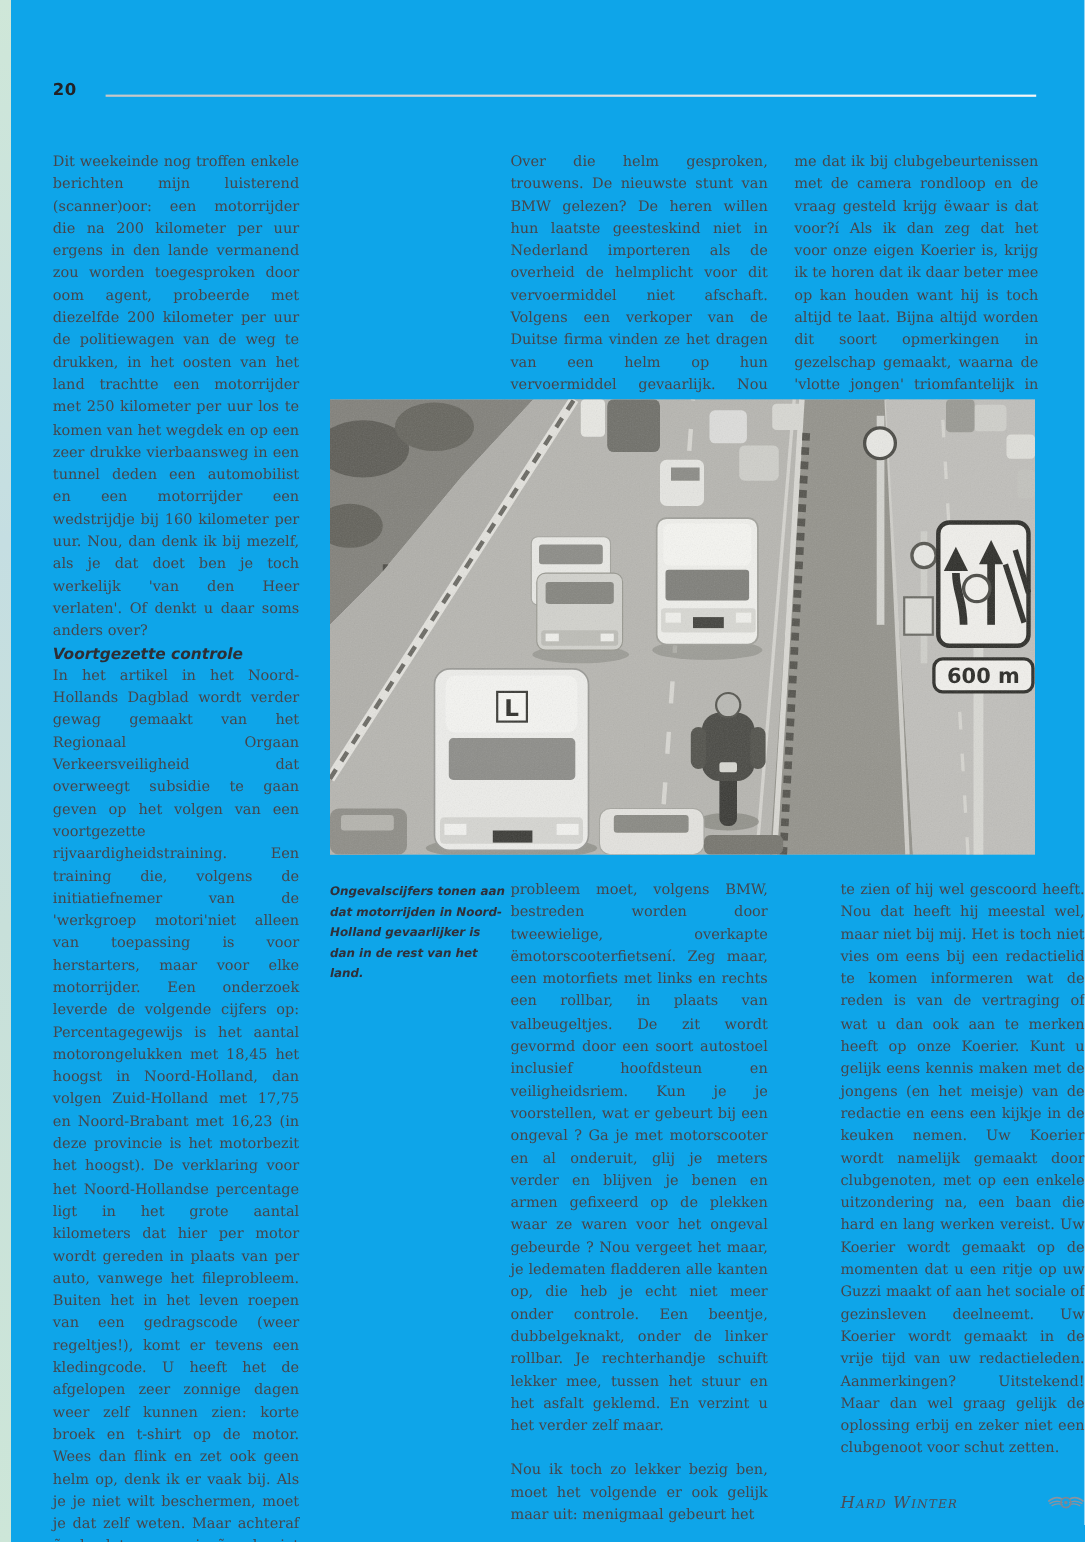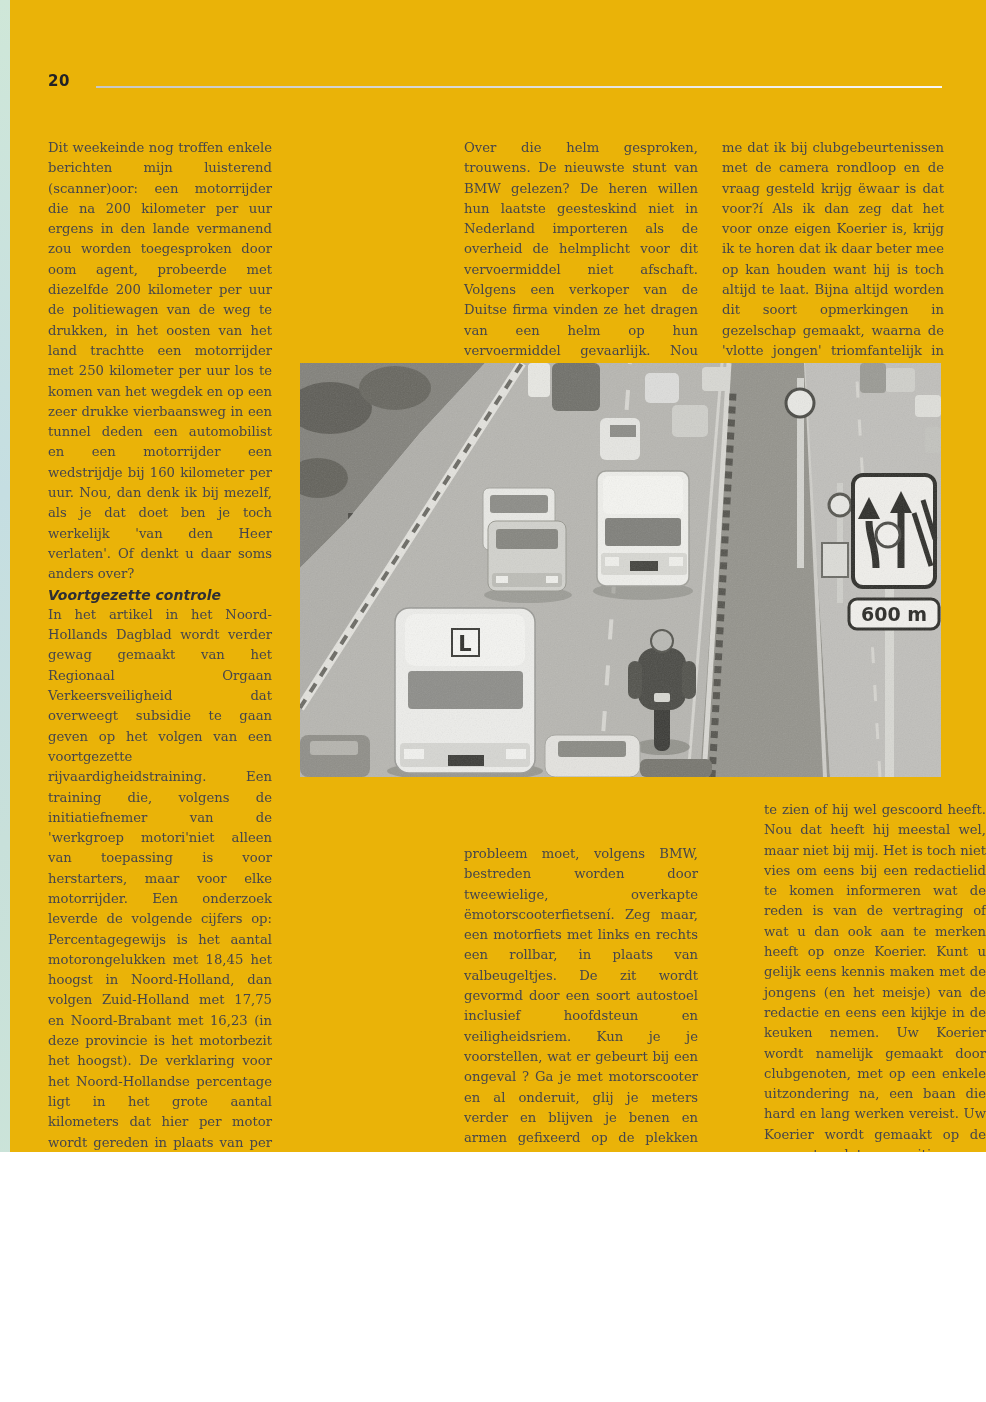--- a/index.html
+++ b/index.html
@@ -1,29 +1,29 @@
 <!DOCTYPE html>
 <html><head>
 <meta charset="utf-8">
 <style>
   html,body{margin:0;padding:0;background:#ffffff;}
-  .page{position:relative;width:986px;height:1152px;background:#eab308;overflow:hidden;
+  .page{position:relative;width:986px;height:1402px;background:#0ea5e9;overflow:hidden;
         font-family:"DejaVu Serif",serif;}
   .edge-strip{position:absolute;left:0;top:0;width:10px;height:1402px;
         background:linear-gradient(180deg,#cfe7d8 0%,#c5dee2 35%,#c8e0da 60%,#cde6d8 100%);}
   .page-number{position:absolute;left:48px;top:72px;font-family:"DejaVu Sans",sans-serif;
         font-weight:bold;font-size:15px;color:#222226;letter-spacing:.5px;}
   .header-rule{position:absolute;left:96px;top:86px;width:846px;height:2px;
         background:linear-gradient(90deg,#c7c7c7 0%,#d9d9d9 45%,#ededed 75%,#f7f7f7 100%);}
   .col{position:absolute;text-align:justify;color:#46464c;font-size:13.2px;line-height:20.3px;}
   .col p{margin:0;}
   #col1{left:48px;top:138px;width:224px;}
   #col2-top{left:464px;top:138px;width:234px;}
   #col3-top{left:722px;top:138px;width:222px;}
-  #col2-bottom{left:464px;top:800px;width:234px;margin-top:44px;}
+  #col2-bottom{left:464px;top:800px;width:234px;}
   #col3-bottom{left:764px;top:800px;width:222px;}
   .section-heading{font-family:"DejaVu Sans",sans-serif;font-weight:bold;font-style:italic;
         font-size:14px;color:#2e2e34;margin:12px 0 7px 0;text-align:left;}
   .para-gap{margin-top:20px !important;}
   .photo-frame{position:absolute;left:300px;top:363px;width:641px;height:414px;overflow:hidden;}
   .photo-frame svg{display:block;}
   .caption{position:absolute;left:300px;top:802px;width:160px;
         font-family:"DejaVu Sans",sans-serif;font-weight:bold;font-style:italic;
         font-size:10.8px;line-height:18.5px;color:#30303a;text-align:left;}
   .byline-row{display:flex;justify-content:space-between;align-items:center;margin-top:28px;}
@@ -176,23 +176,25 @@
 
       <rect x="585" y="5" width="30" height="24" rx="4" fill="#d0d0cb"></rect>
       <rect x="615" y="32" width="26" height="22" rx="4" fill="#dfdfda"></rect>
       <rect x="560" y="0" width="26" height="30" rx="4" fill="#9a9a94"></rect>
       <rect x="625" y="64" width="16" height="26" rx="4" fill="#c3c3be"></rect>
 
       <rect x="0" y="0" width="641" height="414" filter="url(#grainF)" opacity="0.16"></rect>
     </svg>
   </div>
 
+  <div class="caption">Ongevalscijfers tonen aan dat motorrijden in Noord-Holland gevaarlijker is dan in de rest van het land.</div>
 
   <div class="col" id="col2-bottom">
     <p>probleem moet, volgens BMW, bestreden worden door tweewielige, overkapte ëmotorscooterfietsení. Zeg maar, een motorfiets met links en rechts een rollbar, in plaats van valbeugeltjes. De zit wordt gevormd door een soort autostoel inclusief hoofdsteun en veiligheidsriem. Kun je je voorstellen, wat er gebeurt bij een ongeval ? Ga je met motorscooter en al onderuit, glij je meters verder en blijven je benen en armen gefixeerd op de plekken waar ze waren voor het ongeval gebeurde ? Nou vergeet het maar, je ledematen fladderen alle kanten op, die heb je echt niet meer onder controle. Een beentje, dubbelgeknakt, onder de linker rollbar. Je rechterhandje schuift lekker mee, tussen het stuur en het asfalt geklemd. En verzint u het verder zelf maar.</p>
+    <p class="para-gap">Nou ik toch zo lekker bezig ben, moet het volgende er ook gelijk maar uit: menigmaal gebeurt het</p>
   </div>
 
   <div class="col" id="col3-bottom">
     <p>te zien of hij wel gescoord heeft. Nou dat heeft hij meestal wel, maar niet bij mij. Het is toch niet vies om eens bij een redactielid te komen informeren wat de reden is van de vertraging of wat u dan ook aan te merken heeft op onze Koerier. Kunt u gelijk eens kennis maken met de jongens (en het meisje) van de redactie en eens een kijkje in de keuken nemen. Uw Koerier wordt namelijk gemaakt door clubgenoten, met op een enkele uitzondering na, een baan die hard en lang werken vereist. Uw Koerier wordt gemaakt op de momenten dat u een ritje op uw Guzzi maakt of aan het sociale of gezinsleven deelneemt. Uw Koerier wordt gemaakt in de vrije tijd van uw redactieleden. Aanmerkingen? Uitstekend! Maar dan wel graag gelijk de oplossing erbij en zeker niet een clubgenoot voor schut zetten.</p>
     <div class="byline-row">
       <span class="signature">Hard Winter</span>
       <svg class="logo" viewBox="0 0 34 18">
         <path d="M1,8 Q8,2 14,6" fill="none" stroke="#8a93a0" stroke-width="1.6"></path>
         <path d="M2,10 Q8,6 14,9" fill="none" stroke="#8a93a0" stroke-width="1.4"></path>
         <path d="M4,12 Q9,9 14,11" fill="none" stroke="#8a93a0" stroke-width="1.2"></path>

